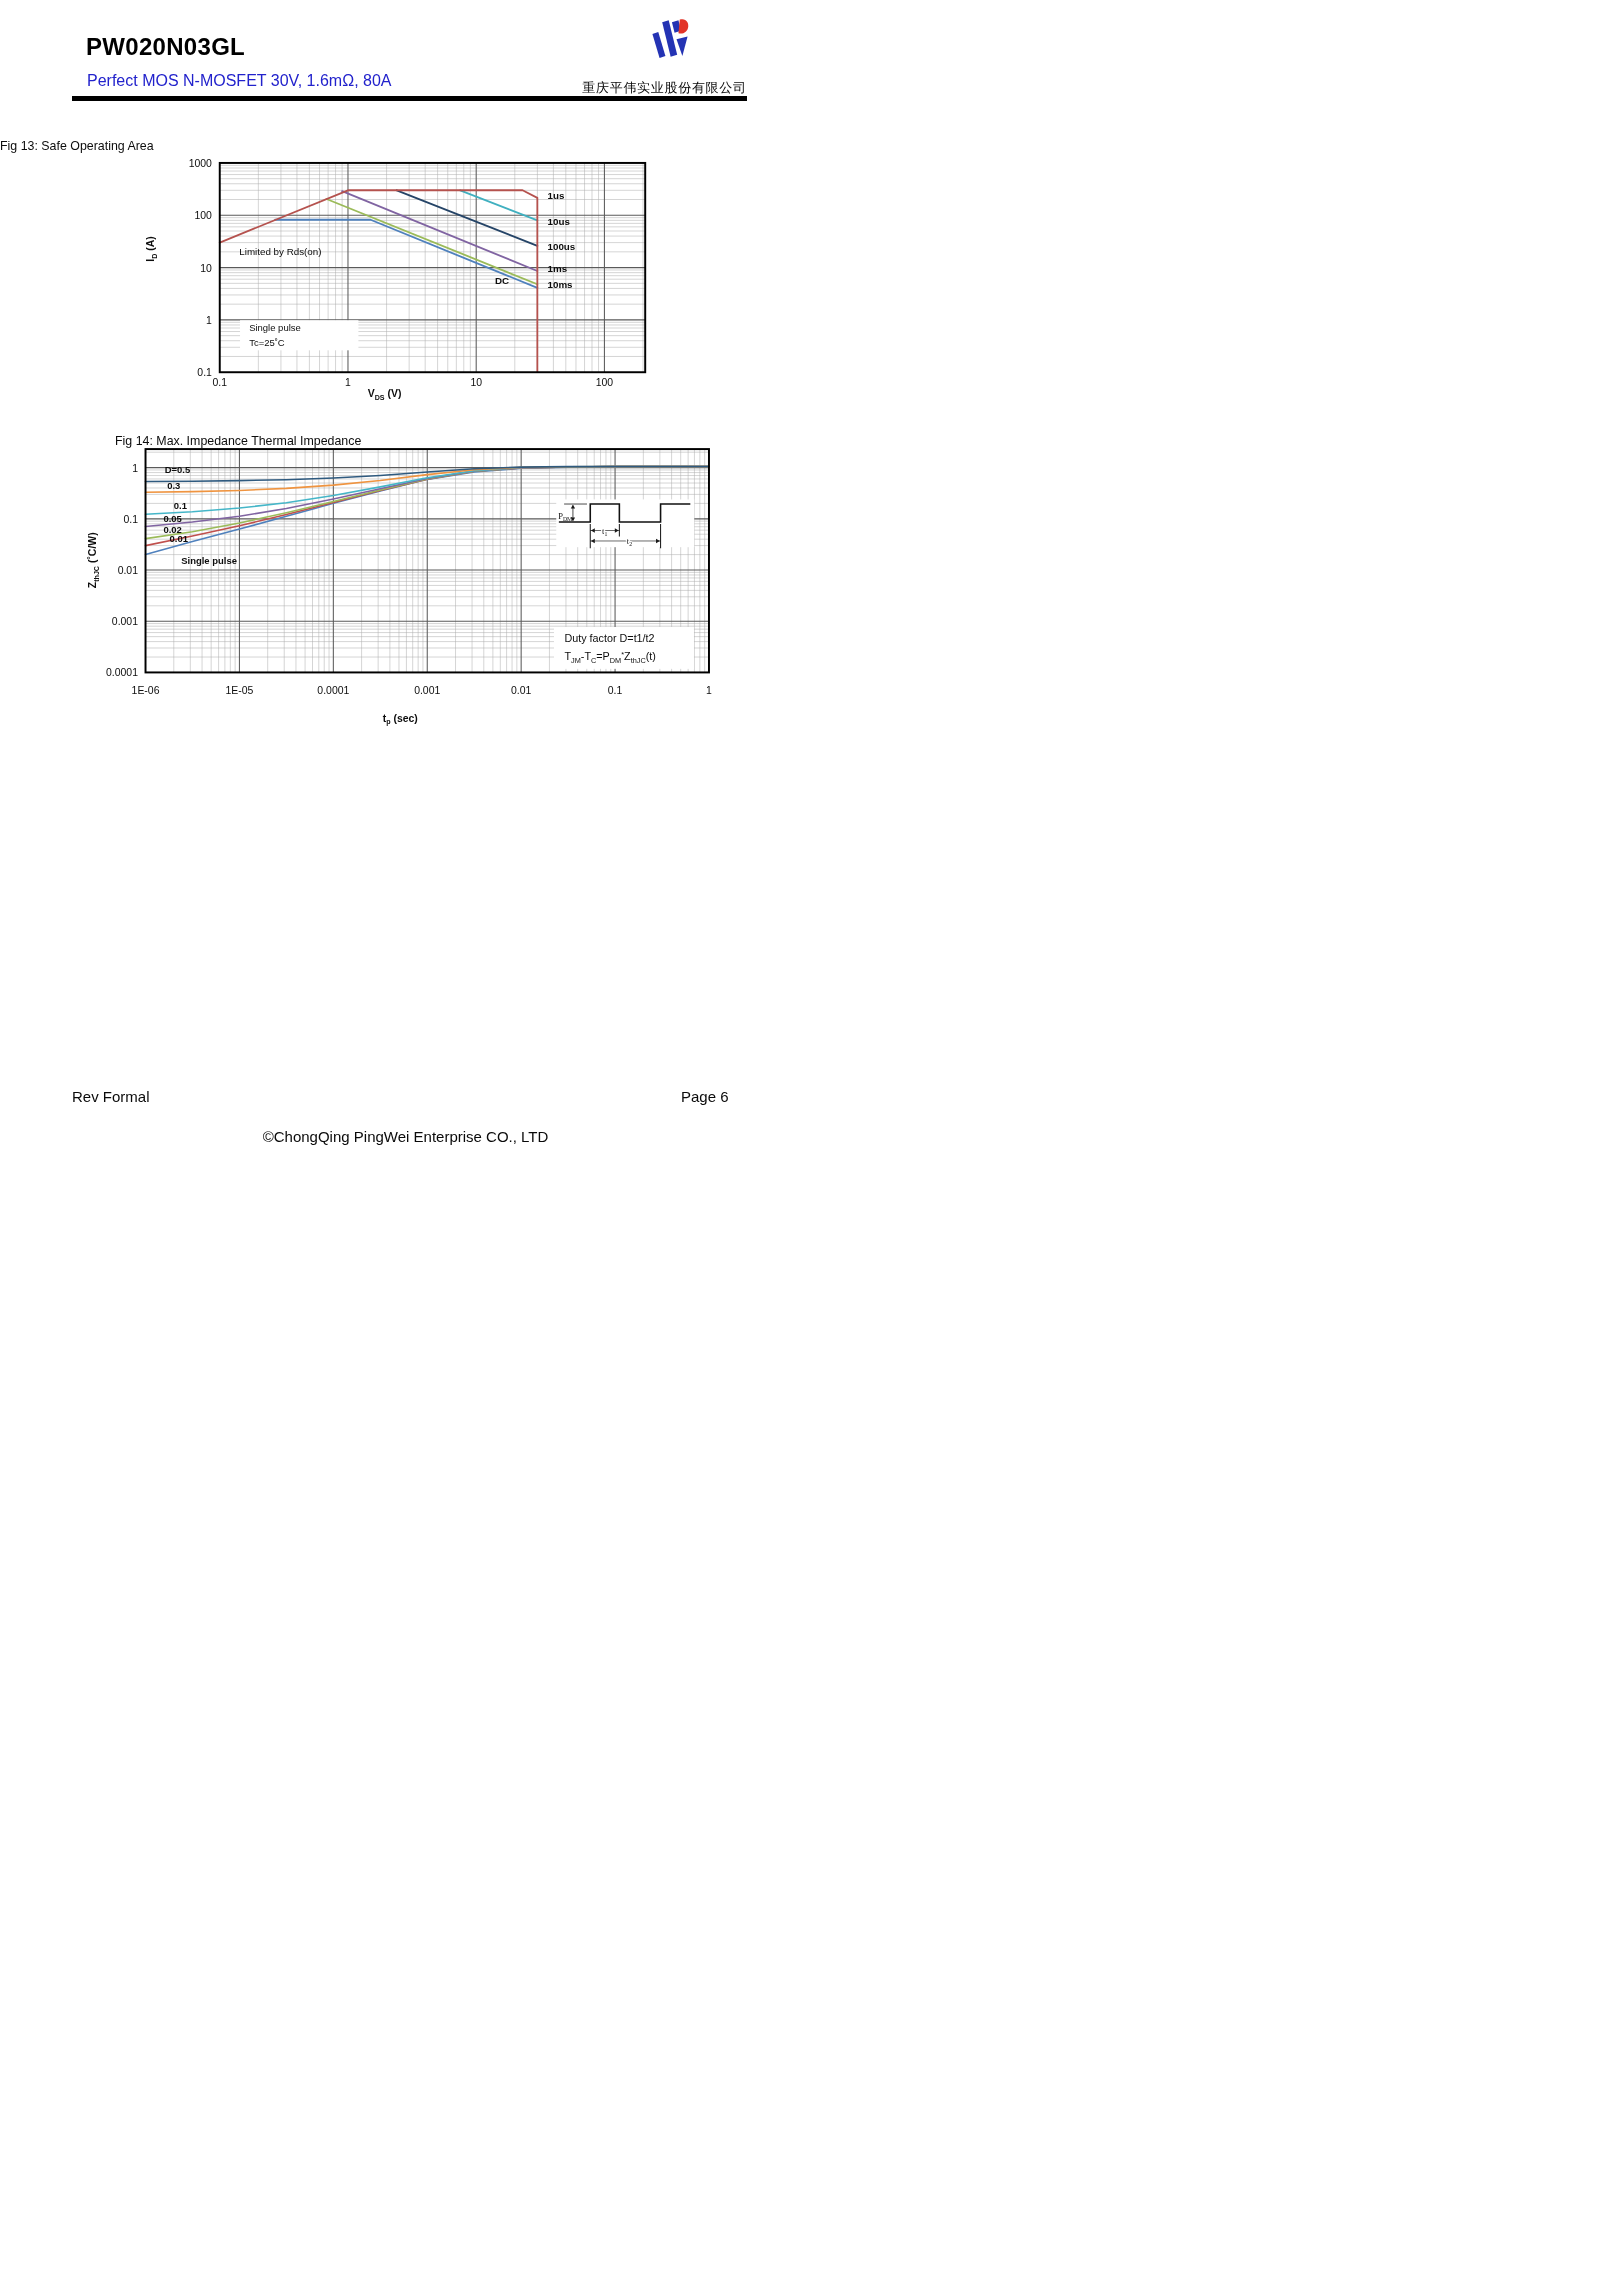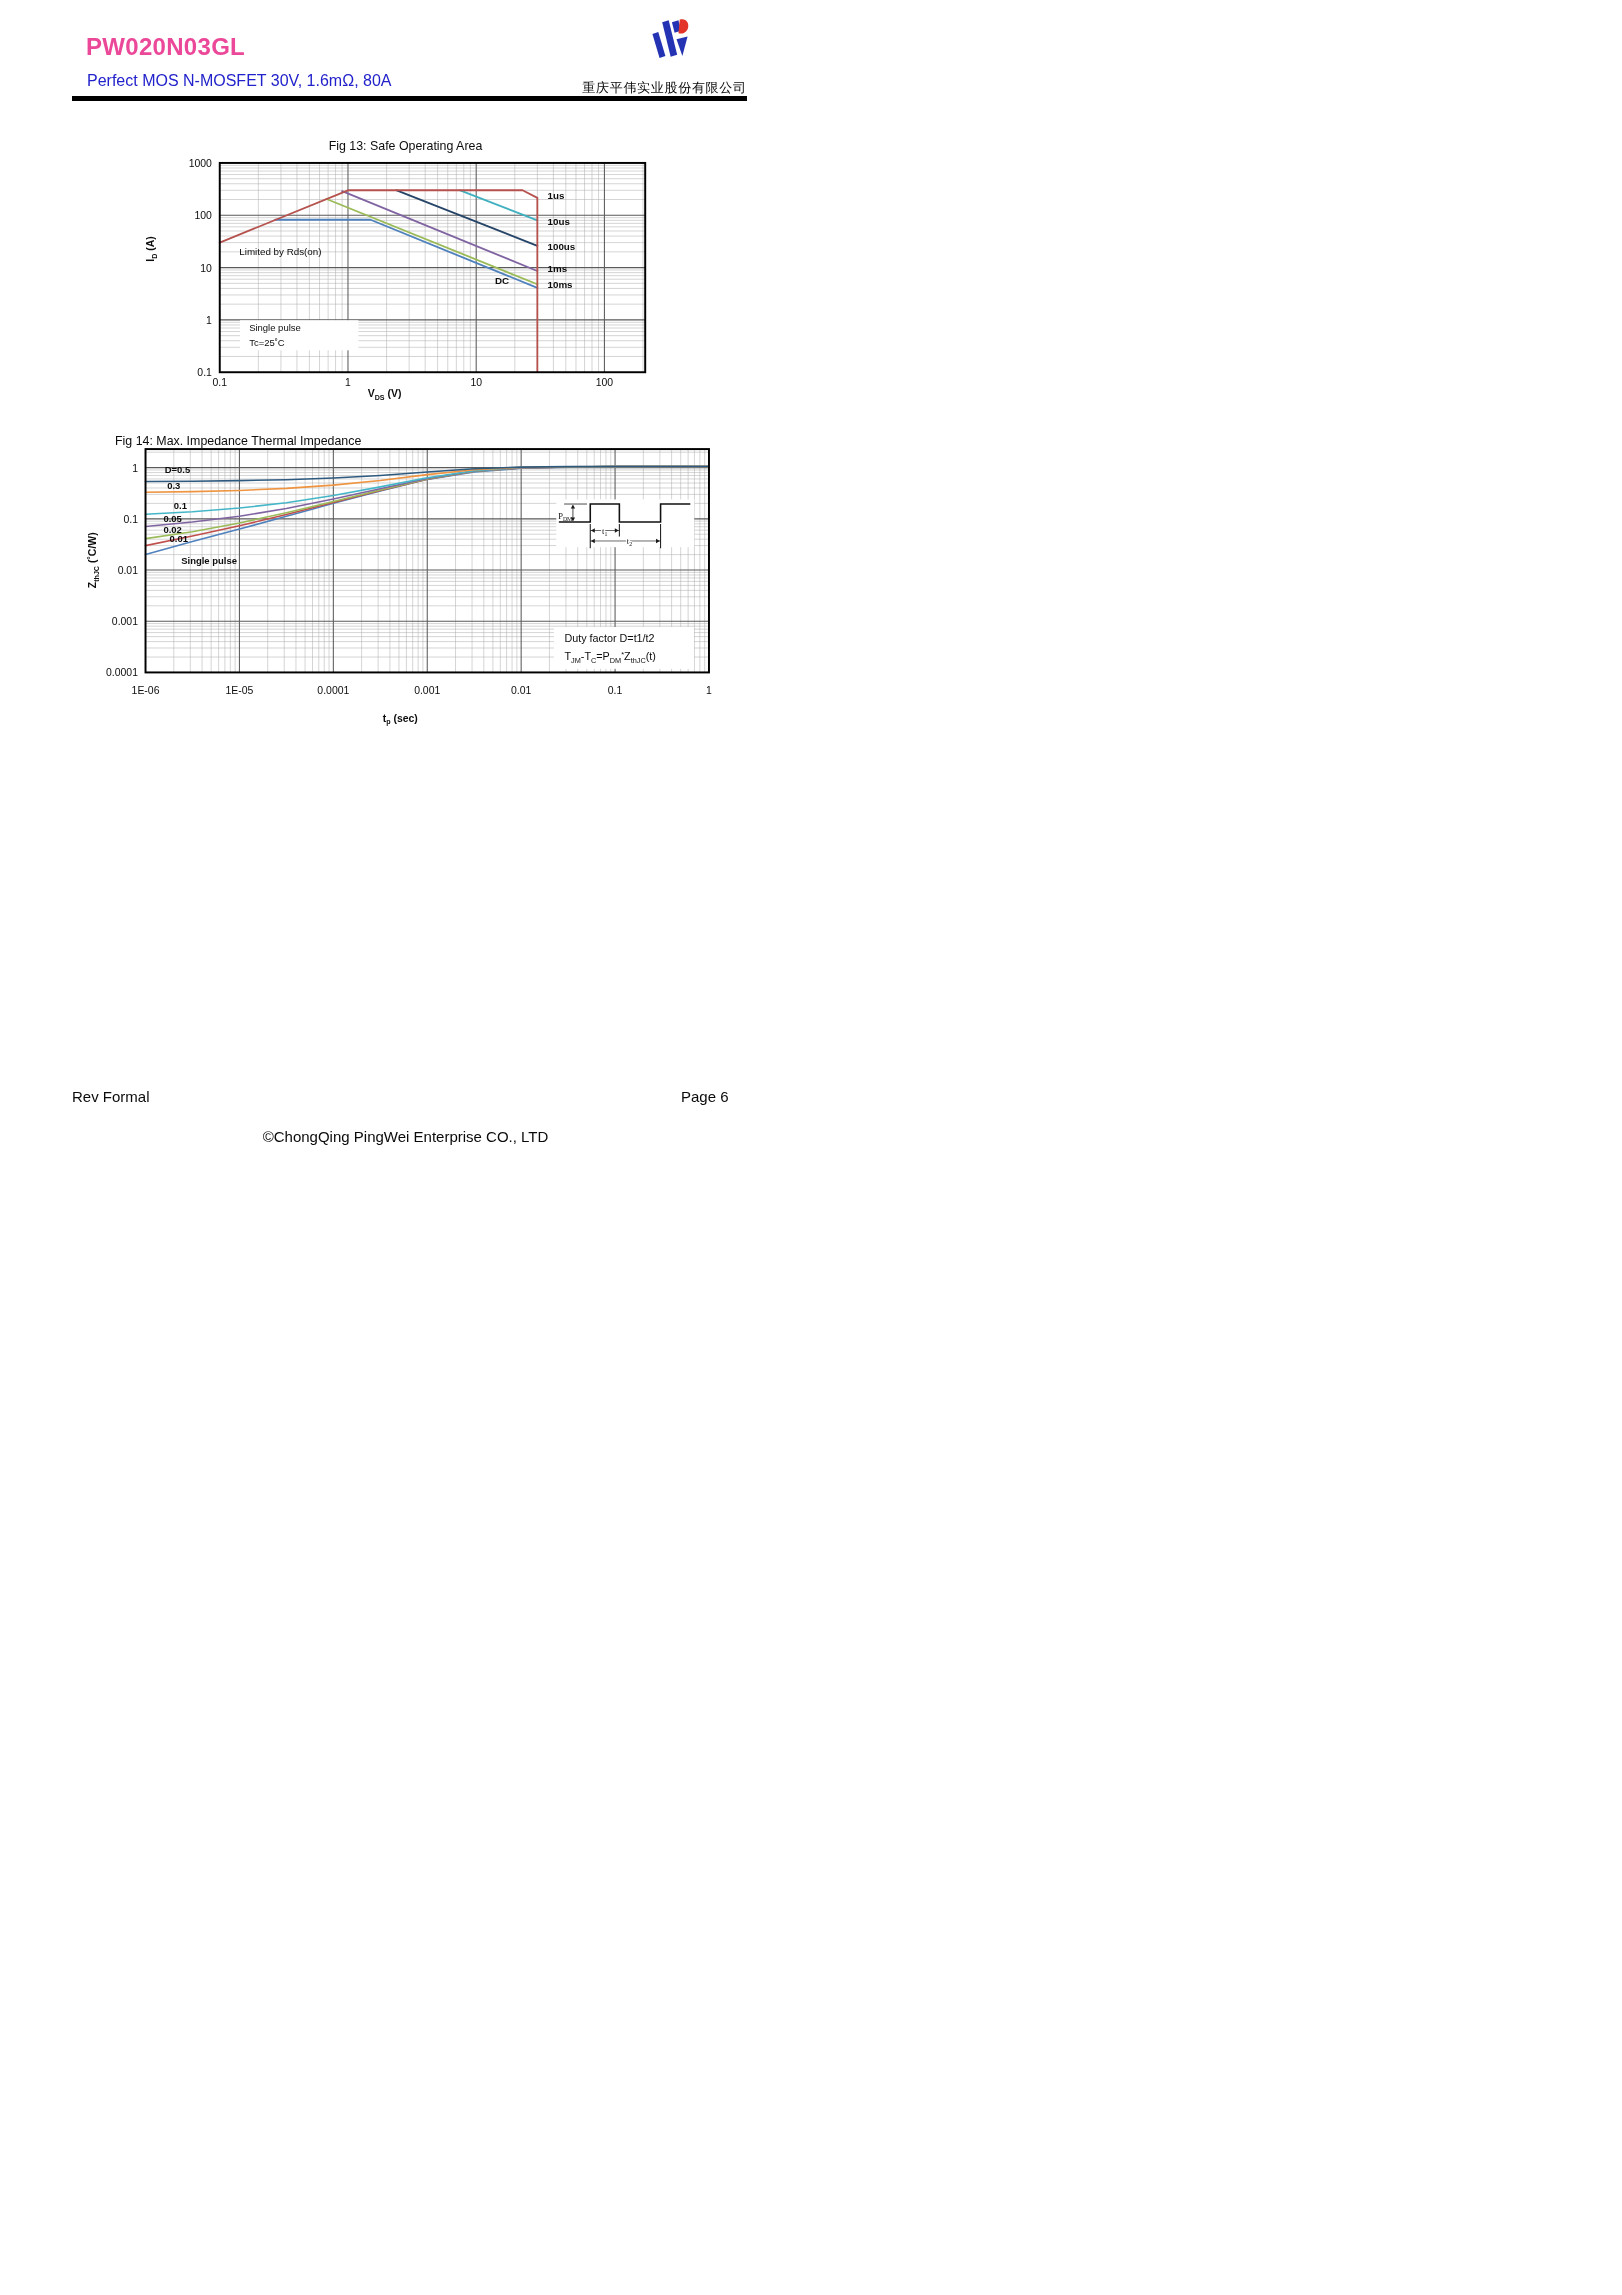--- a/index.html
+++ b/index.html
@@ -6,35 +6,35 @@
   .page{position:relative;width:811px;height:1148px;background:#fff;overflow:hidden;
         font-family:"Liberation Sans",sans-serif;color:#111;}
   .abs{position:absolute;}
   .part-number{left:86px;top:33px;font-size:24px;font-weight:bold;letter-spacing:0.3px;}
   .part-desc{left:87px;top:72px;font-size:16px;}
   .company-name{left:571px;top:79px;width:187px;text-align:center;font-size:13px;
         font-family:"Liberation Serif",serif;letter-spacing:0.7px;color:#0a0a0a;}
   .header-rule{left:72px;top:96px;width:675px;height:5.2px;background:#000;}
   .logo{left:651px;top:17px;}
   .fig-title{font-size:12.4px;color:#0d0d0d;}
-  .fig13-title{left:0;top:139px;width:811px;text-align:center;}
+  .fig13-title{left:0;top:139px;width:811px;text-align:left;}
   .fig14-title{left:115px;top:434px;}
   .footer{top:1088px;font-size:15px;color:#0a0a0a;}
   .footer-rev{left:72px;}
   .footer-copy{left:0;width:811px;text-align:center;margin-top:40px;}
   .footer-page{left:681px;width:59px;text-align:left;}
   svg{display:block;}
   #charts{position:absolute;left:0;top:0;pointer-events:none;}
 </style>
 </head>
 <body>
 
 <div class="page">
 
-  <div class="abs part-number" style="color: #ec4899;">PW020N03GL</div>
+  <div class="abs part-number" style="color: #000000;">PW020N03GL</div>
   <div class="abs part-desc" style="color: rgb(34, 34, 204);">Perfect MOS N-MOSFET 30V, 1.6mΩ, 80A</div>
 
   <svg class="abs logo" width="38" height="43" viewBox="0 0 58 66">
     <g>
       <polygon id="logo-b1" points="2,26 11,23 22,60 13,63" fill="#2433b4"></polygon>
       <polygon id="logo-b2" points="17,8 27,5 40,58 30,61" fill="#2433b4"></polygon>
       <polygon id="logo-b3" points="32,8 42,5 46,21 36,24" fill="#2433b4"></polygon>
       <path id="logo-red" d="M44,4 c9,-3 14,4 13,11 c-1,8 -8,12 -15,10 z" fill="#e23428"></path>
       <polygon id="logo-b4" points="39,34 56,30 48,60" fill="#2433b4"></polygon>
     </g>

